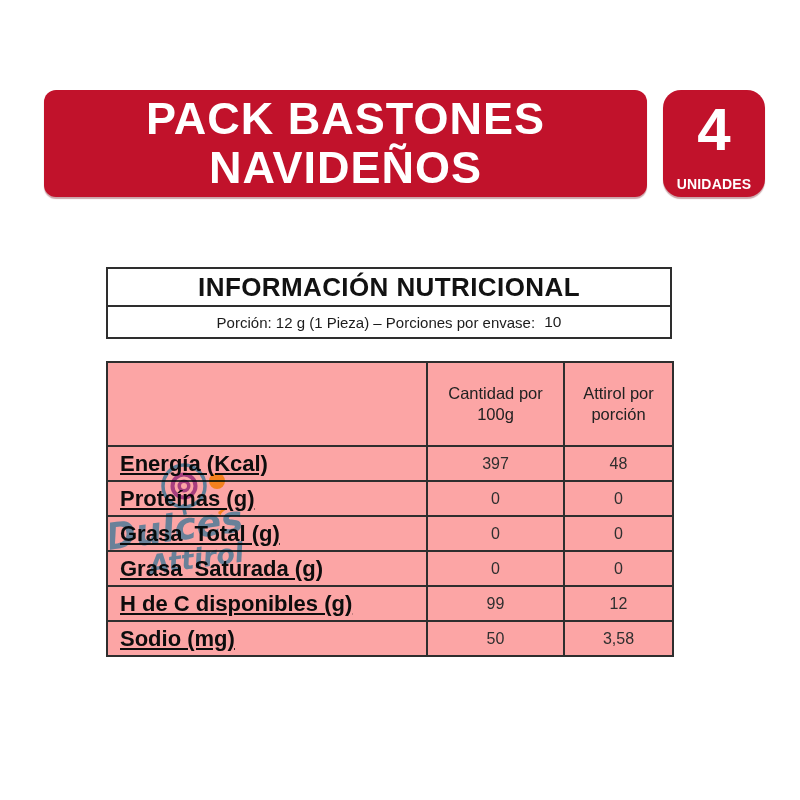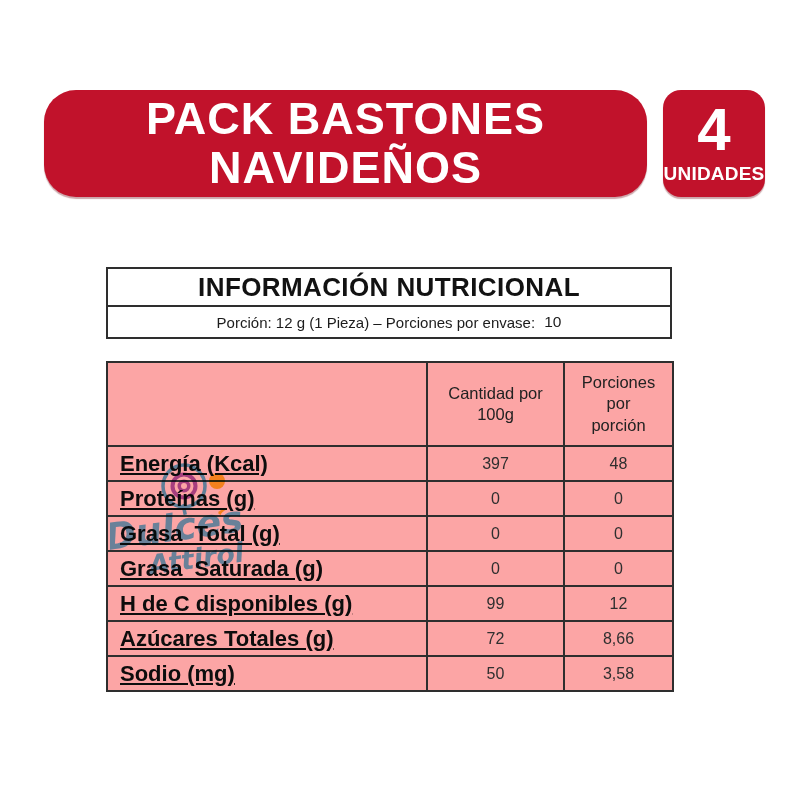--- a/index.html
+++ b/index.html
@@ -10,21 +10,21 @@
     position:relative;
     overflow:hidden;
     color:#111;
   }
 
   
   .banner {
     position:absolute; left:44px; top:90px;
     width:603px; height:107px;
     background:#c1122b;
-    border-radius:32px;
+    border-radius:12px;
     display:flex; flex-direction:column;
     justify-content:center; align-items:center;
     color:#ffffff;
     box-shadow:0 2px 1px rgba(110,0,14,0.35);
   }
   .banner-line {
     font-size:45px; font-weight:bold;
     line-height:1.08; letter-spacing:1px;
     white-space:nowrap;
   }
@@ -35,22 +35,22 @@
     background:#c1122b;
     border-radius:18px;
     color:#ffffff; text-align:center;
     box-shadow:0 2px 1px rgba(110,0,14,0.35);
   }
   .units-count {
     font-size:60px; font-weight:bold; line-height:1;
     margin-top:10px;
   }
   .units-label {
-    font-size:19px; font-weight:bold; letter-spacing:0.2px;
-    margin-top:3px;
+    font-size:14px; font-weight:bold; letter-spacing:0.2px;
+    margin-top:16px;
   }
 
   
   .info-header {
     position:absolute; left:106px; top:267px;
     width:566px;
     border:2px solid #2e2e2e;
     background:#fff;
     box-sizing:border-box;
   }
@@ -138,21 +138,21 @@
 <table class="nutrition-table">
   <colgroup>
     <col style="width:320px">
     <col style="width:137px">
     <col style="width:109px">
   </colgroup>
   <thead>
     <tr>
       <th></th>
       <th>Cantidad por 100g</th>
-      <th>Porciones por porción</th>
+      <th>Attirol por porción</th>
     </tr>
   </thead>
   <tbody>
     <tr>
       <td class="lbl">Energía (Kcal)</td>
       <td class="val">397</td>
       <td class="val">48</td>
     </tr>
     <tr>
       <td class="lbl">Proteínas (g)</td>
@@ -166,25 +166,20 @@
     </tr>
     <tr>
       <td class="lbl">Grasa  Saturada (g)</td>
       <td class="val">0</td>
       <td class="val">0</td>
     </tr>
     <tr>
       <td class="lbl">H de C disponibles (g)</td>
       <td class="val">99</td>
       <td class="val">12</td>
-    </tr>
-    <tr>
-      <td class="lbl">Azúcares Totales (g)</td>
-      <td class="val">72</td>
-      <td class="val">8,66</td>
     </tr>
     <tr>
       <td class="lbl">Sodio (mg)</td>
       <td class="val">50</td>
       <td class="val">3,58</td>
     </tr>
   </tbody>
 </table>
 
 <svg class="watermark" viewBox="0 0 142 126" xmlns="http://www.w3.org/2000/svg" aria-hidden="true">

